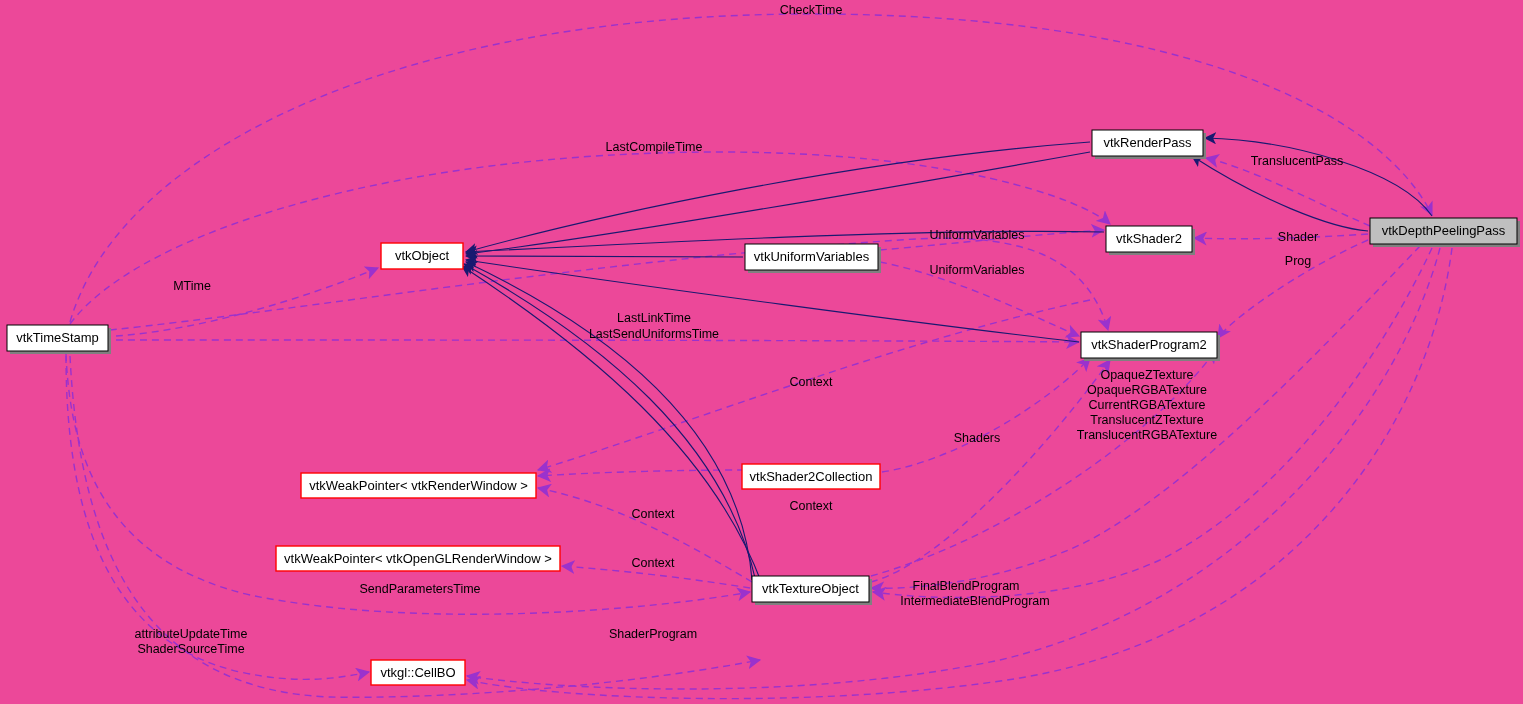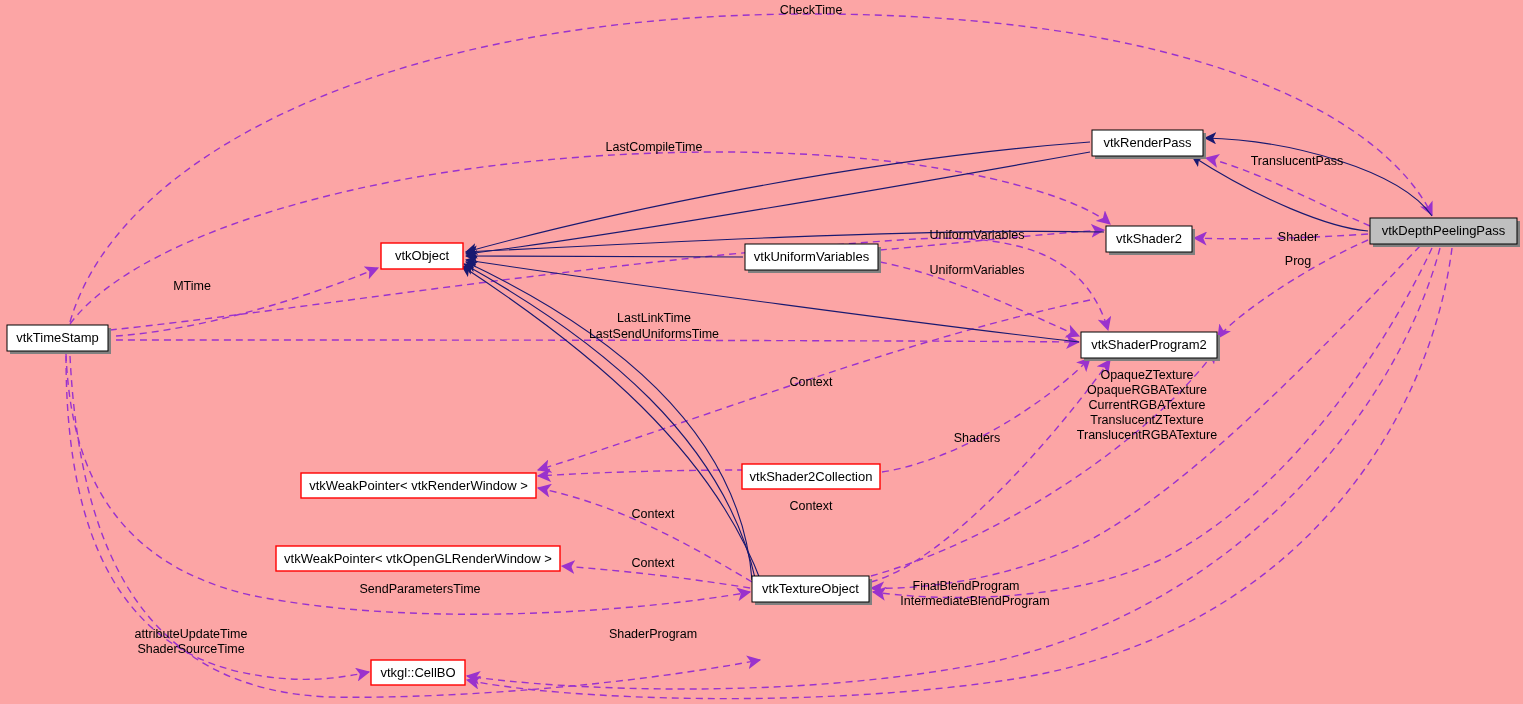--- a/index.html
+++ b/index.html
@@ -1,17 +1,17 @@
 <!DOCTYPE html>
 <html><head>
 <meta charset="utf-8">
 <style>
   html,body{margin:0;padding:0;background:#ffffff;}
   body{font-family:"Liberation Sans","DejaVu Sans",sans-serif;}
-  #diagram-root{position:relative;width:1523px;height:704px;background:#fca5a5;overflow:hidden;}
+  #diagram-root{position:relative;width:1523px;height:704px;background:#ec4899;overflow:hidden;}
   svg#graph{position:absolute;top:0;left:0;width:1523px;height:704px;}
   .edge-label{font-size:12.5px;fill:#000000;font-family:"Liberation Sans","DejaVu Sans",sans-serif;text-anchor:middle;dominant-baseline:middle;}
   .node-label{font-size:13px;fill:#000000;font-family:"Liberation Sans","DejaVu Sans",sans-serif;text-anchor:middle;dominant-baseline:middle;}
   .node-box-plain{fill:#ffffff;stroke:#000000;stroke-width:1;}
   .node-box-red{fill:#ffffff;stroke:#ff0000;stroke-width:1.4;}
   .node-box-current{fill:#bfbfbf;stroke:#000000;stroke-width:1;}
   .node-shadow{fill:#808080;}
   .inherit-edge{fill:none;stroke:#191970;stroke-width:1.1;}
   .usage-edge{fill:none;stroke:#9a32cd;stroke-width:1.4;stroke-dasharray:7,5;}
 </style>

